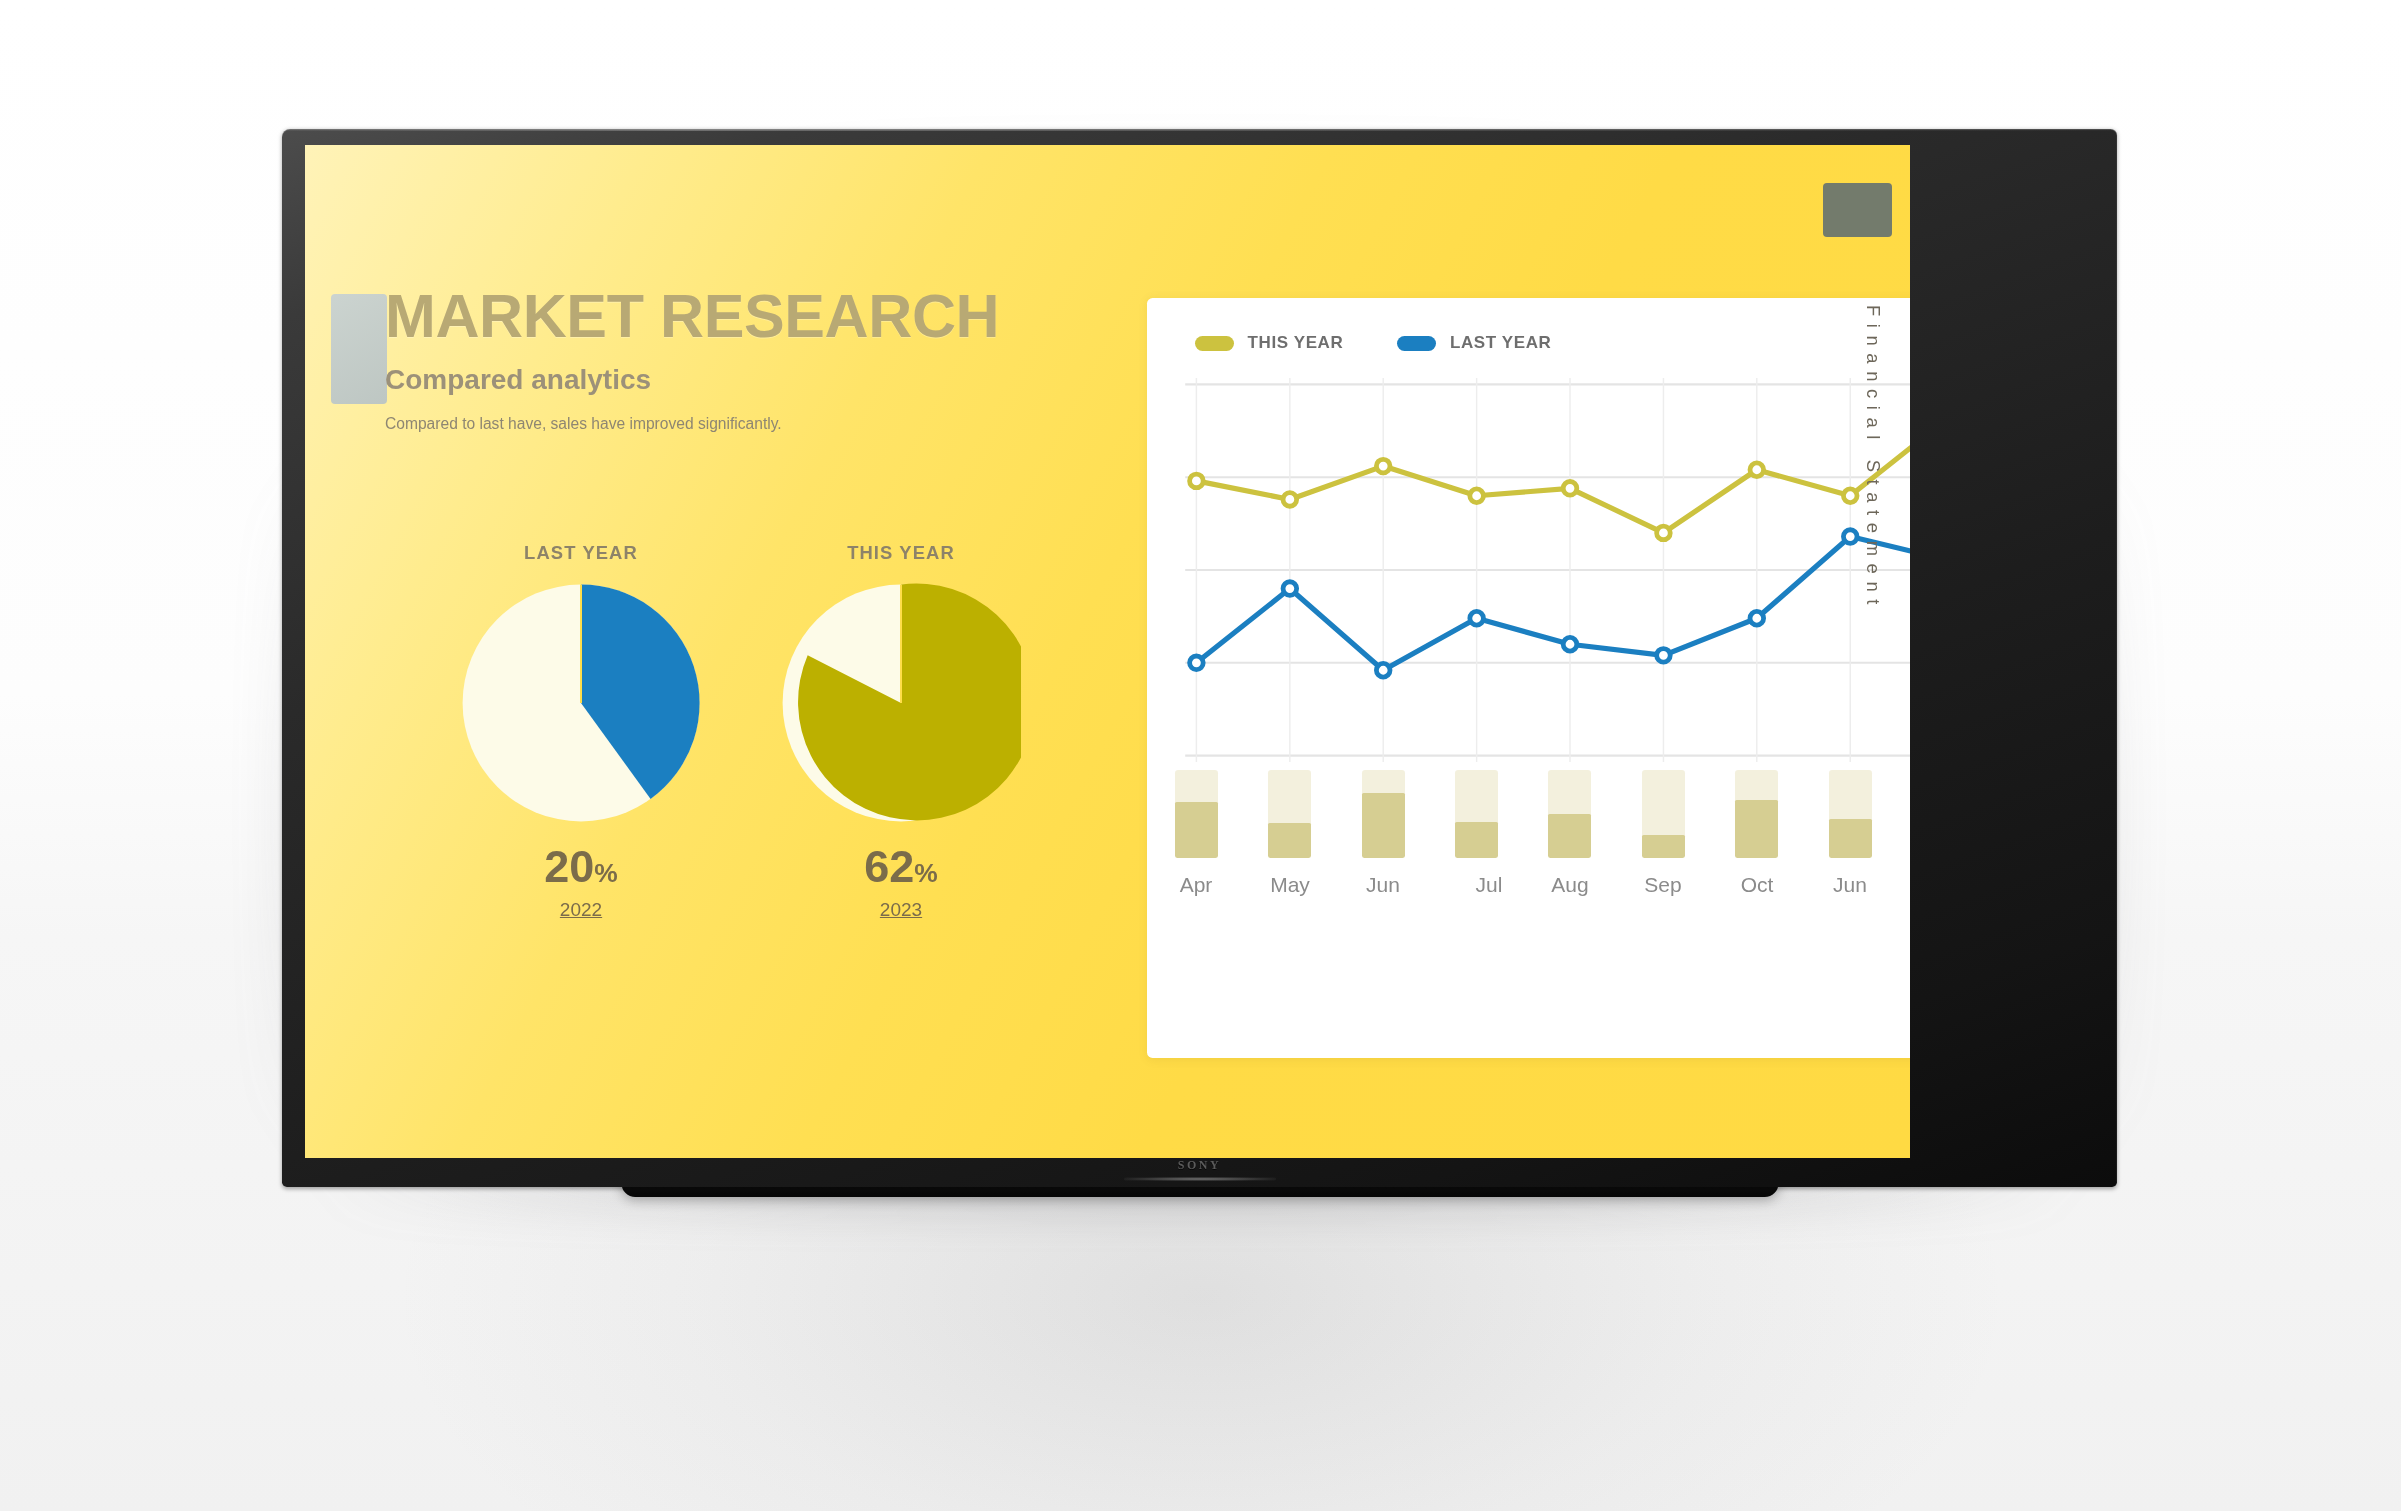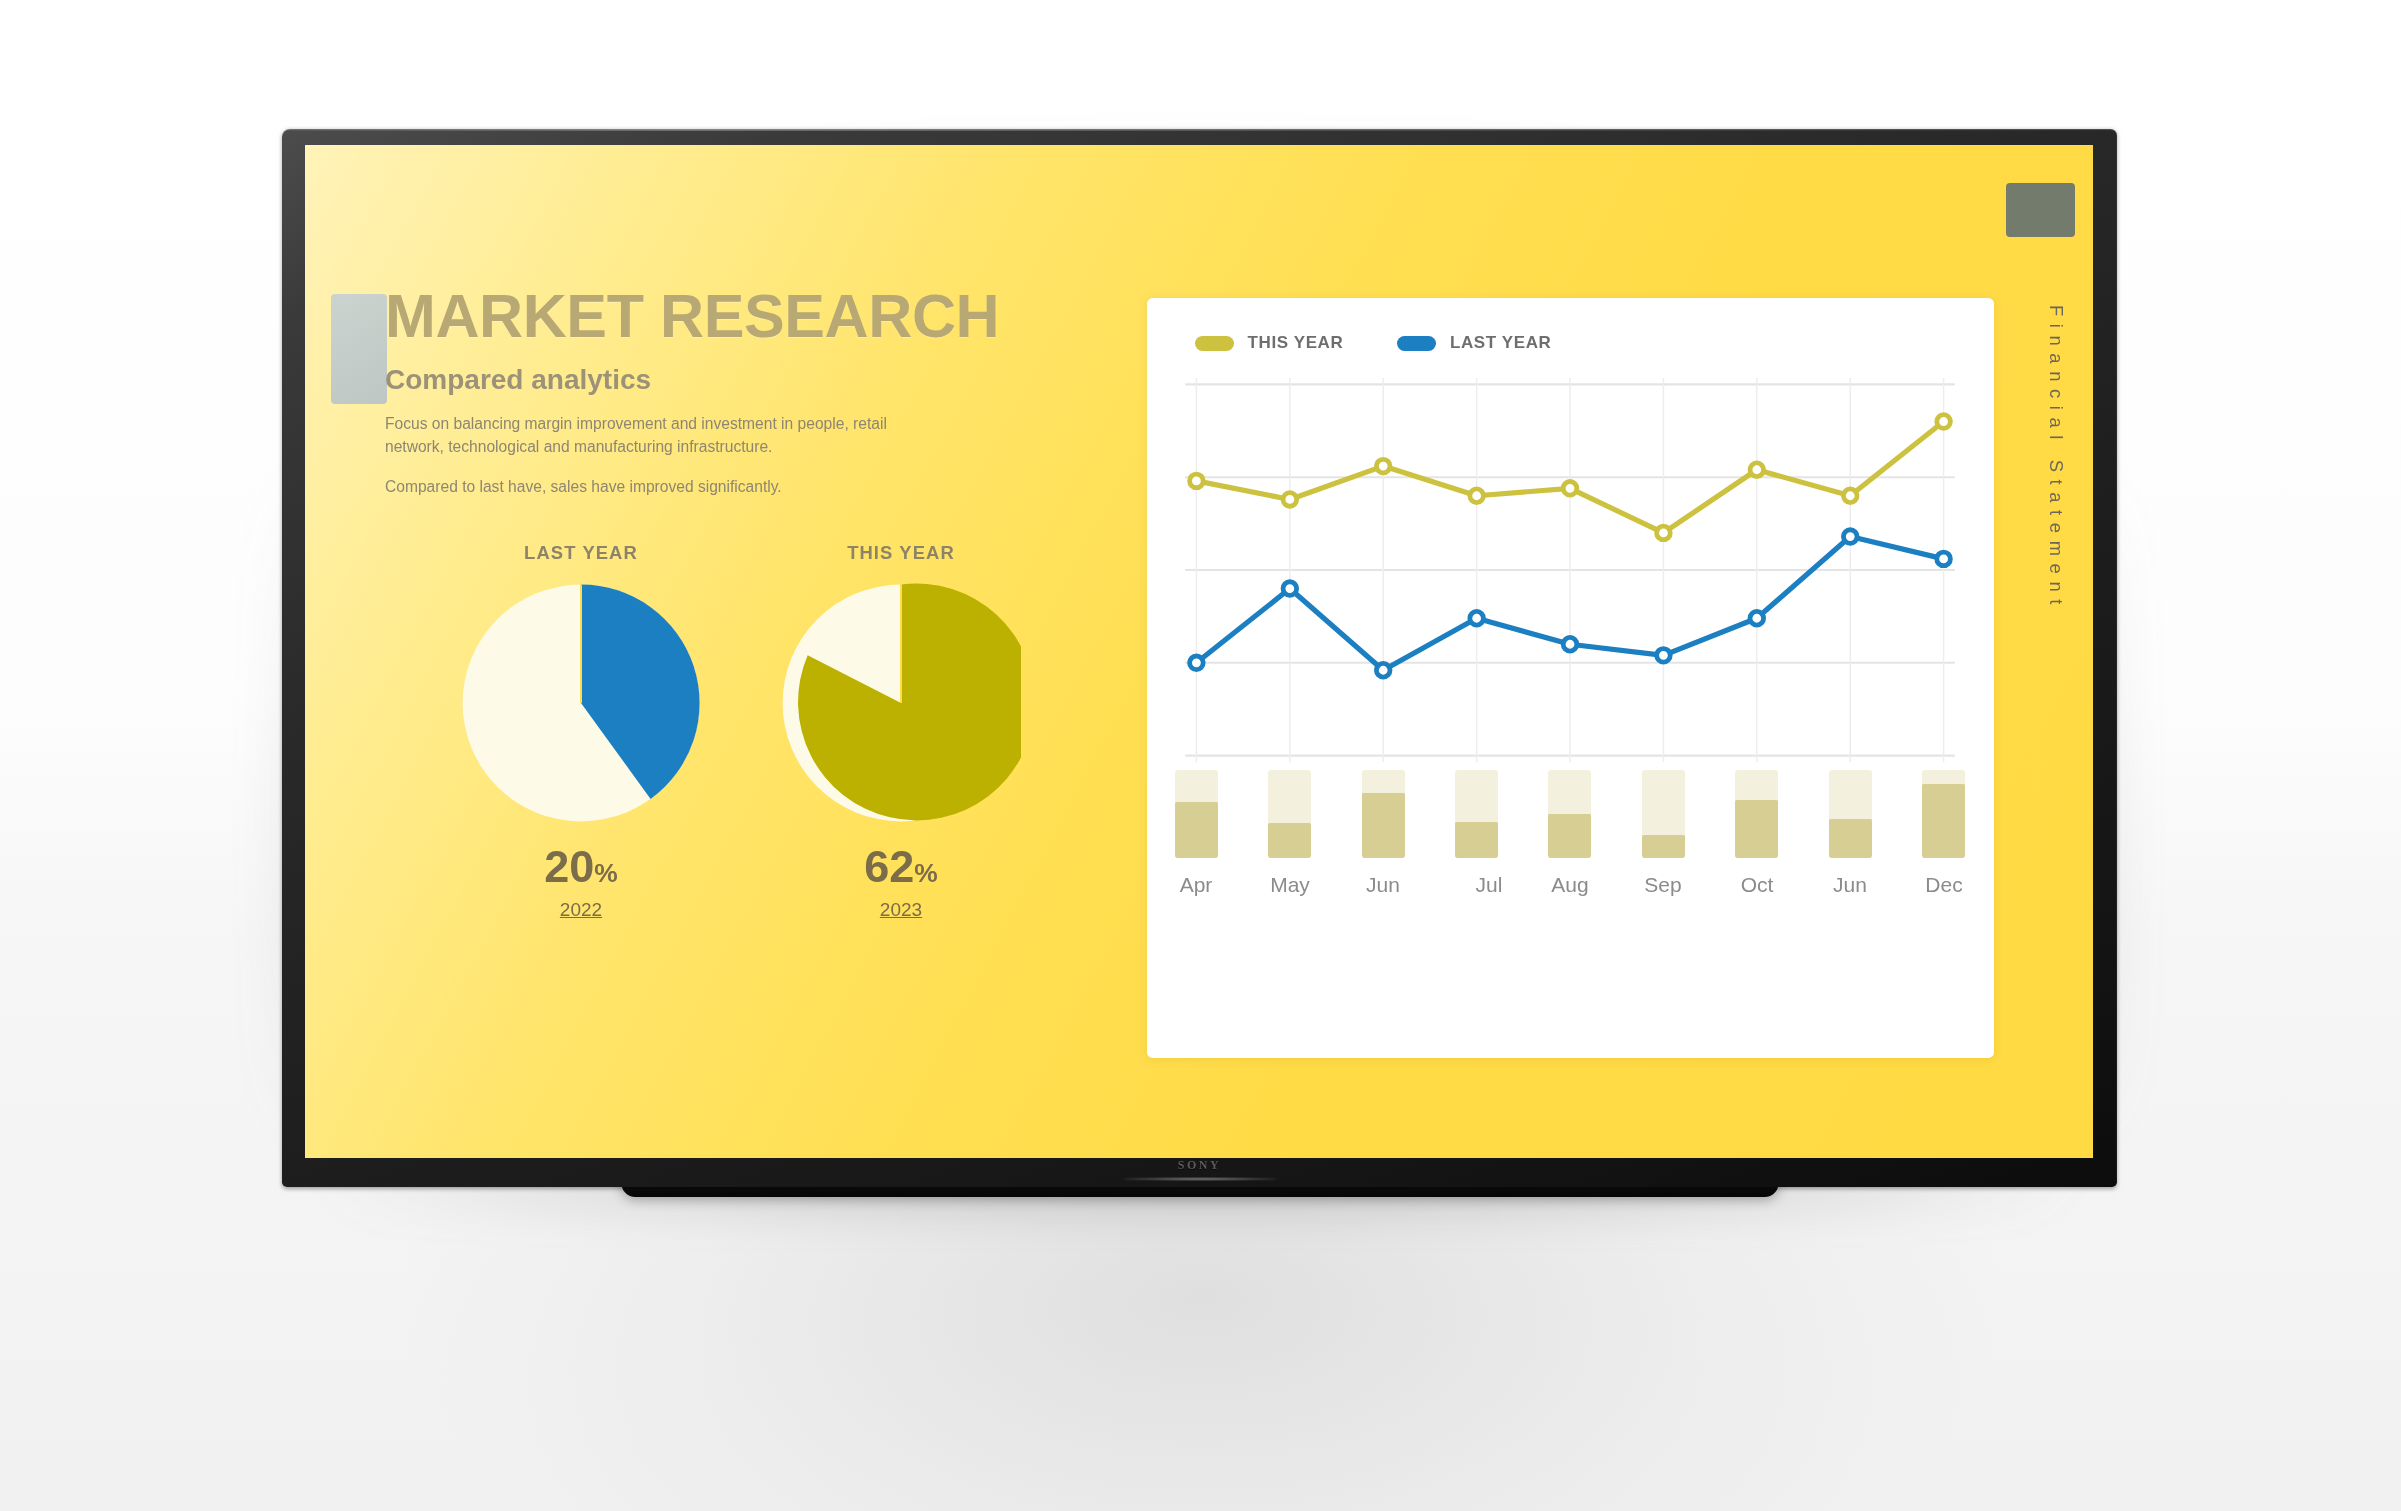--- a/index.html
+++ b/index.html
@@ -58,21 +58,21 @@
   .tv-bezel::after {
     content: "";
     position: absolute;
     left: 0; right: 0; top: 0; height: 1.6px;
     background: linear-gradient(90deg, rgba(255,255,255,0.05), rgba(255,255,255,0.26) 22%, rgba(255,255,255,0.10) 70%, rgba(255,255,255,0.02));
   }
 
   .tv-screen {
     position: absolute;
     left: 23px; top: 16px;
-    width: 1788px; height: 1013px;
+    width: 1605px; height: 1013px;
     background: #FFDD4A;
     overflow: hidden;
     box-shadow: inset 0 0 0 0.8px rgba(0,0,0,0.45), inset 0 1.6px 5.6px rgba(0,0,0,0.28);
     padding-left: 28px;
   }
 
   
   .tv-brand {
     position: absolute;
     left: 50%;
@@ -324,21 +324,20 @@
   <div class="tv-bezel">
 
     <div class="tv-screen">
       <div class="slide">
 
         <div class="title-block"></div>
 
         <div class="left">
           <div class="h1">MARKET RESEARCH</div>
           <div class="h2">Compared analytics</div>
-          <p class="body-copy">Focus on balancing margin improvement and investment in people, retail network, technological and manufacturing infrastructure.</p>
           <p class="body-copy">Compared to last have, sales have improved significantly.</p>
         </div>
 
         <div class="pies">
 
           <div class="pie-col a">
             <div class="pie-cap">LAST YEAR</div>
             <div class="pie-wrap">
               <svg viewBox="0 0 300 300">
                 <circle cx="150" cy="150" r="148" fill="#FDFBE8"></circle>

